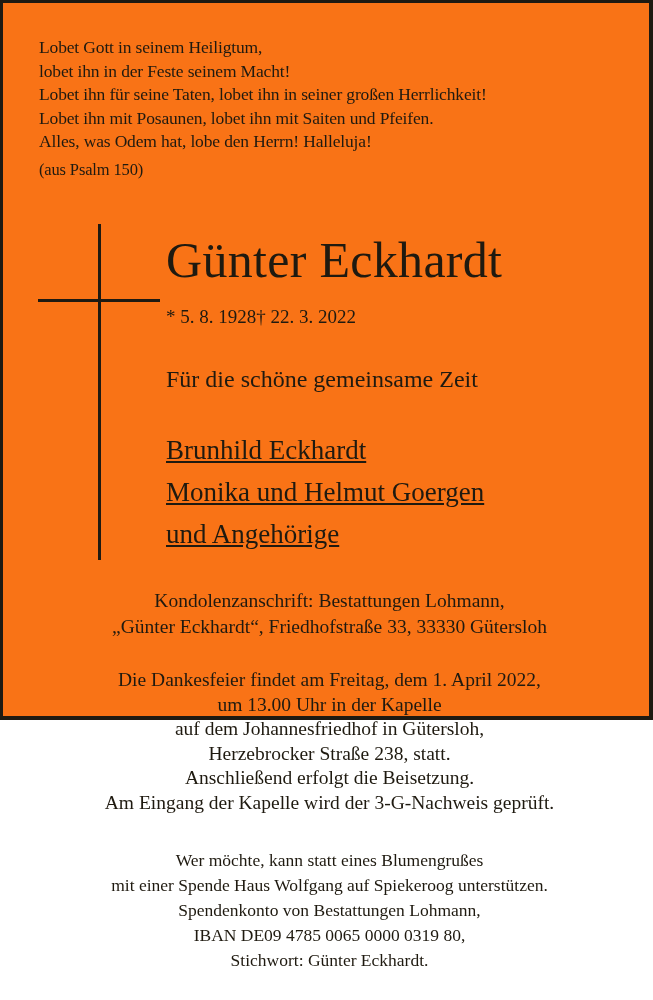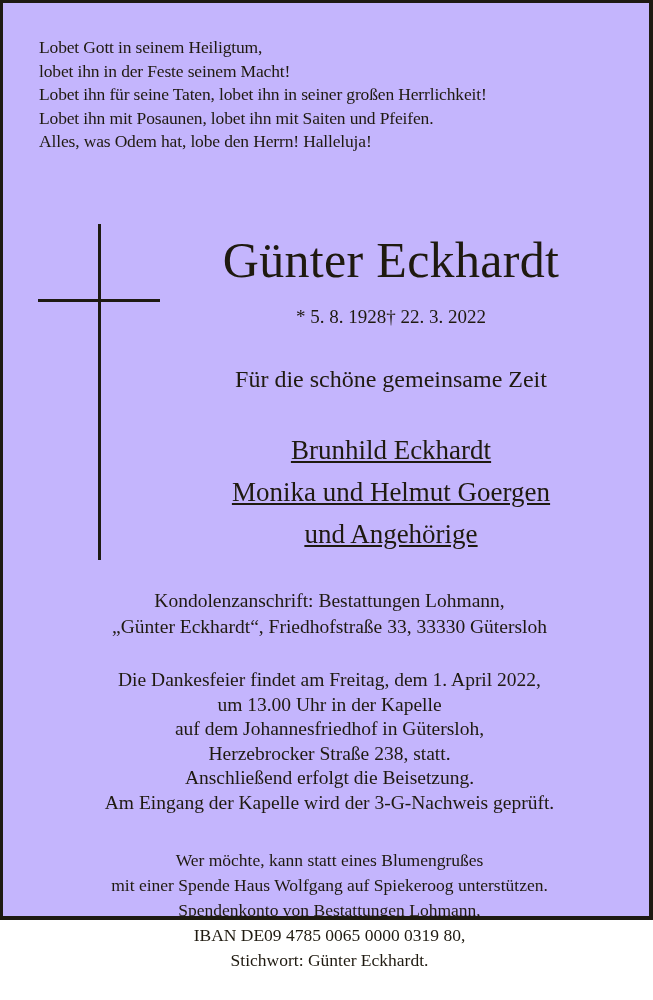--- a/index.html
+++ b/index.html
@@ -11,27 +11,27 @@
       width: 653px;
       height: 1000px;
       position: relative;
       overflow: hidden;
       font-family: "Liberation Serif", "DejaVu Serif", serif;
       color: #1f1a10;
     }
     .frame {
       position: absolute;
       left: 0; top: 0;
-      width: 653px; height: 920px;
+      width: 653px; height: 720px;
       box-sizing: border-box;
       border-top: 3px solid #1e1a12;
       border-left: 3px solid #1e1a12;
       border-right: 4px solid #1e1a12;
       border-bottom: 4px solid #1e1a12;
-      background: #c4b5fd;
+      background: #f97316;
     }
     .psalm {
       position: absolute;
       left: 36px;
       top: 33px;
       font-size: 17.5px;
       line-height: 23.6px;
       letter-spacing: -0.15px;
     }
     .psalm .line { display: block; white-space: nowrap; }
@@ -53,21 +53,21 @@
       left: 35px;
       top: 296px;
       width: 122px;
       height: 3px;
       background: #1e1a12;
     }
     .right-block {
       position: absolute;
       left: 163px;
       width: 450px;
-      text-align: center;
+      text-align: left;
     }
     .name {
       top: 227px;
       font-size: 50px;
       line-height: 60px;
       letter-spacing: 0.3px;
       white-space: nowrap;
     }
     .dates {
       top: 302px;
@@ -115,20 +115,21 @@
 <body>
 
 <div class="frame">
 
   <div class="psalm">
     <span class="line">Lobet Gott in seinem Heiligtum,</span>
     <span class="line">lobet ihn in der Feste seinem Macht!</span>
     <span class="line">Lobet ihn für seine Taten, lobet ihn in seiner großen Herrlichkeit!</span>
     <span class="line">Lobet ihn mit Posaunen, lobet ihn mit Saiten und Pfeifen.</span>
     <span class="line">Alles, was Odem hat, lobe den Herrn! Halleluja!</span>
+    <span class="source">(aus Psalm 150)</span>
   </div>
 
   <div>
     <div class="cross-v"></div>
     <div class="cross-h"></div>
   </div>
 
   <div class="right-block name">Günter Eckhardt</div>
 
   <div class="right-block dates">

